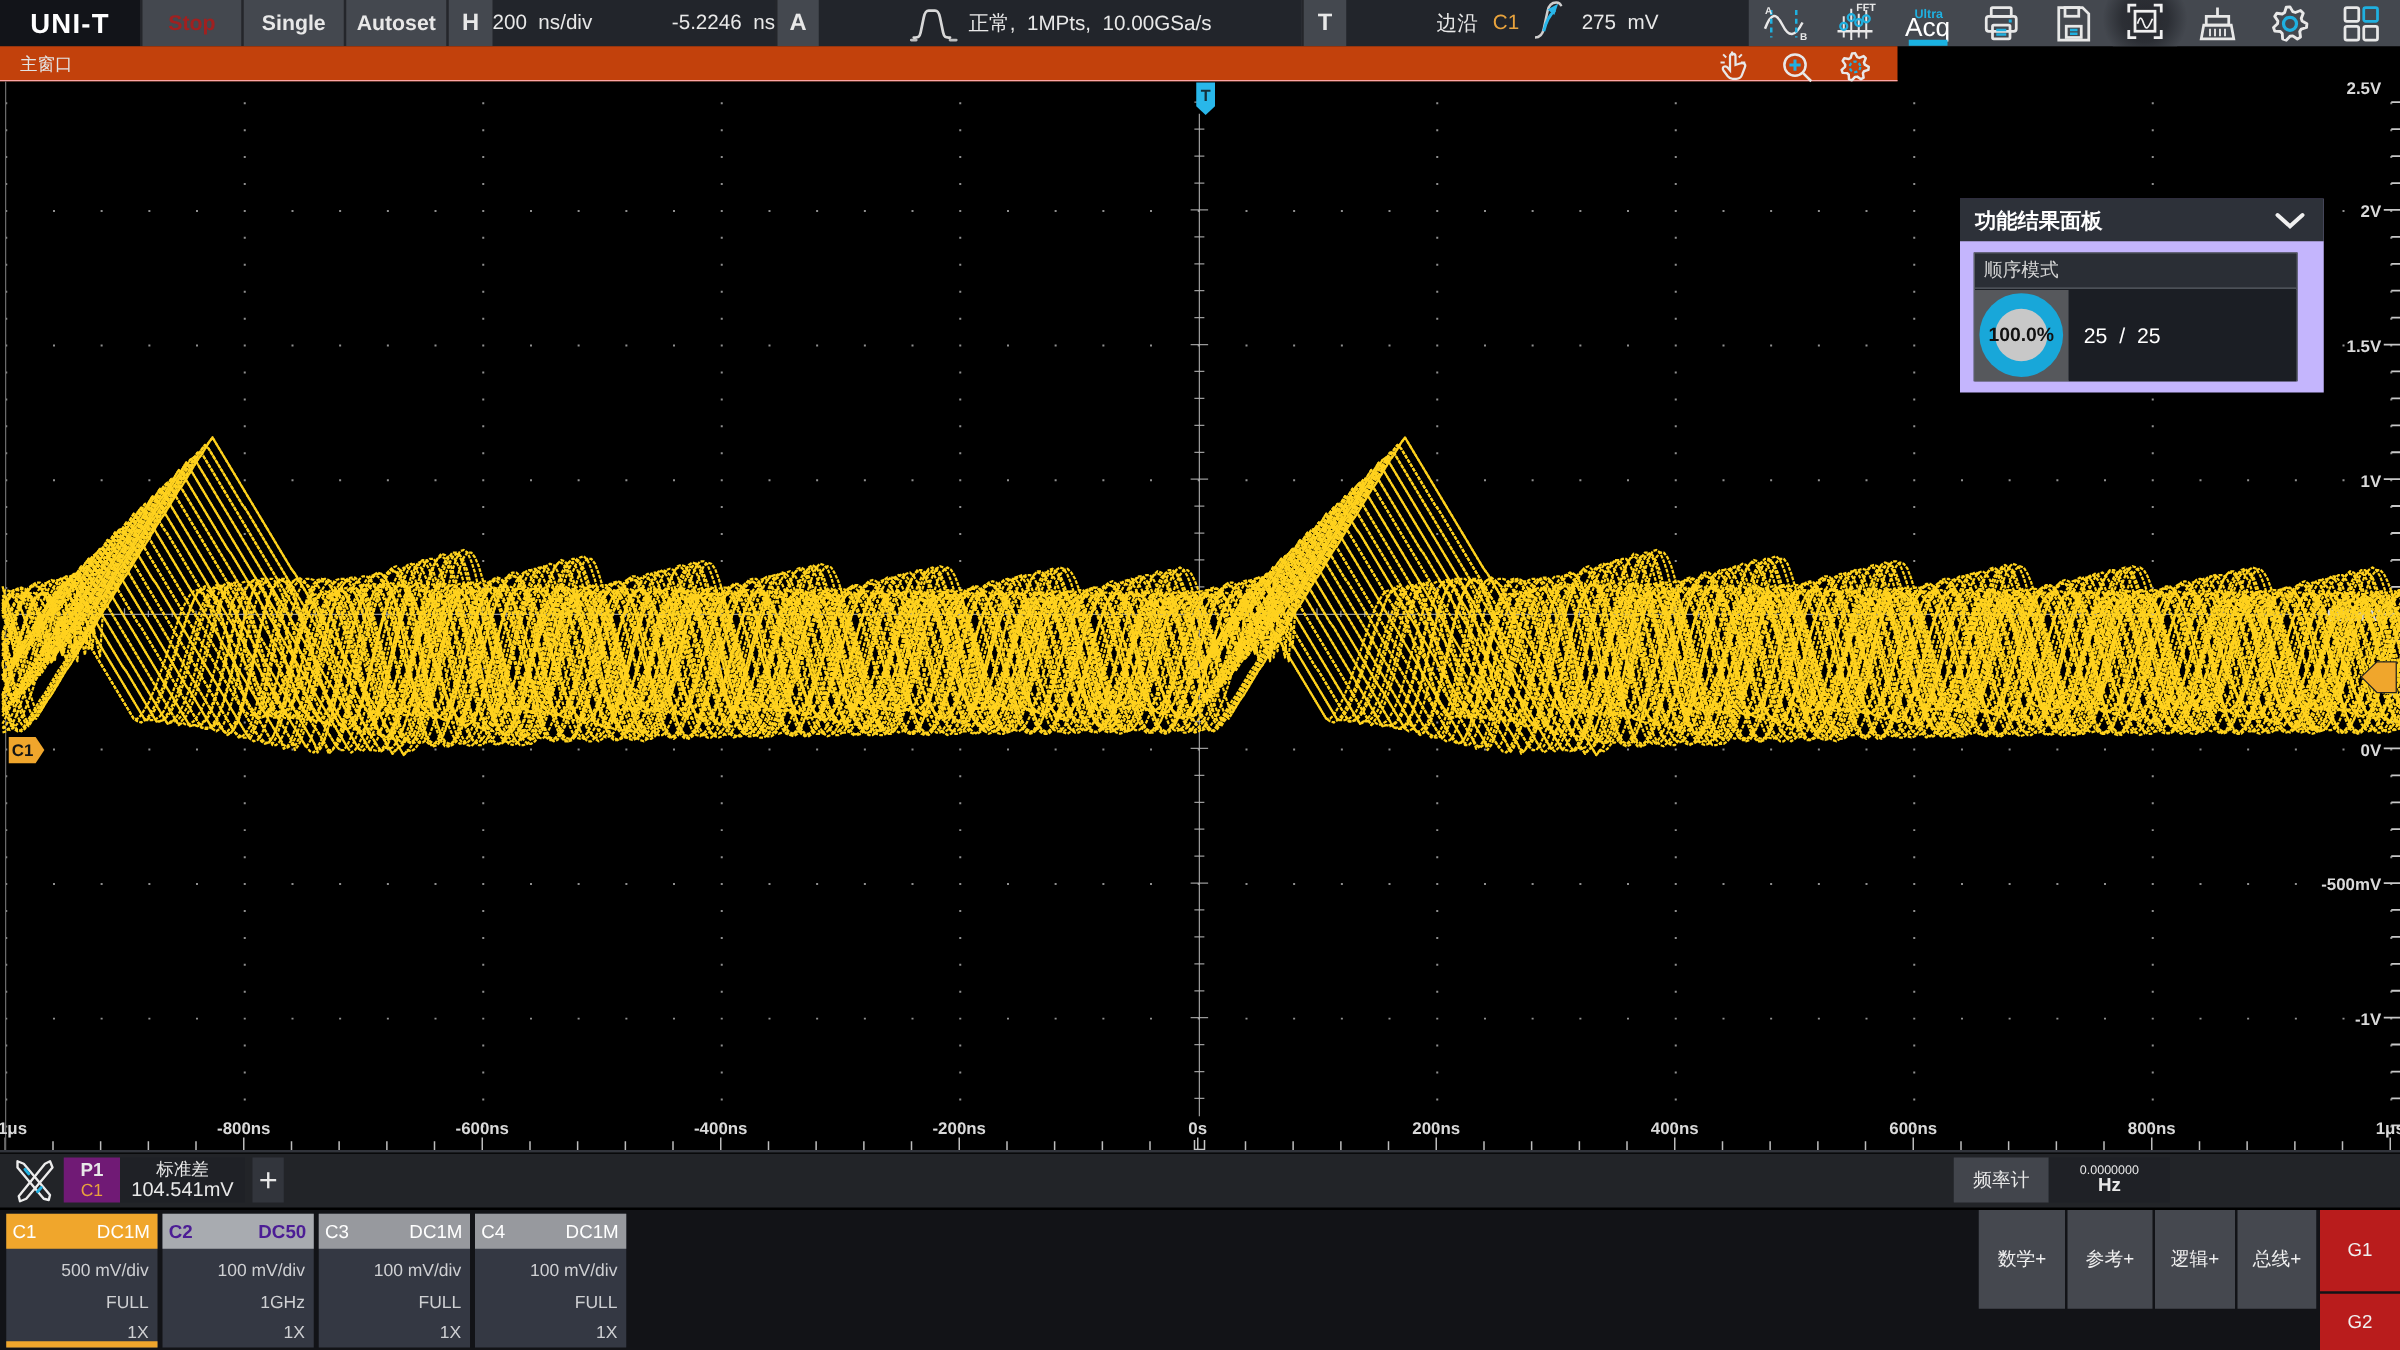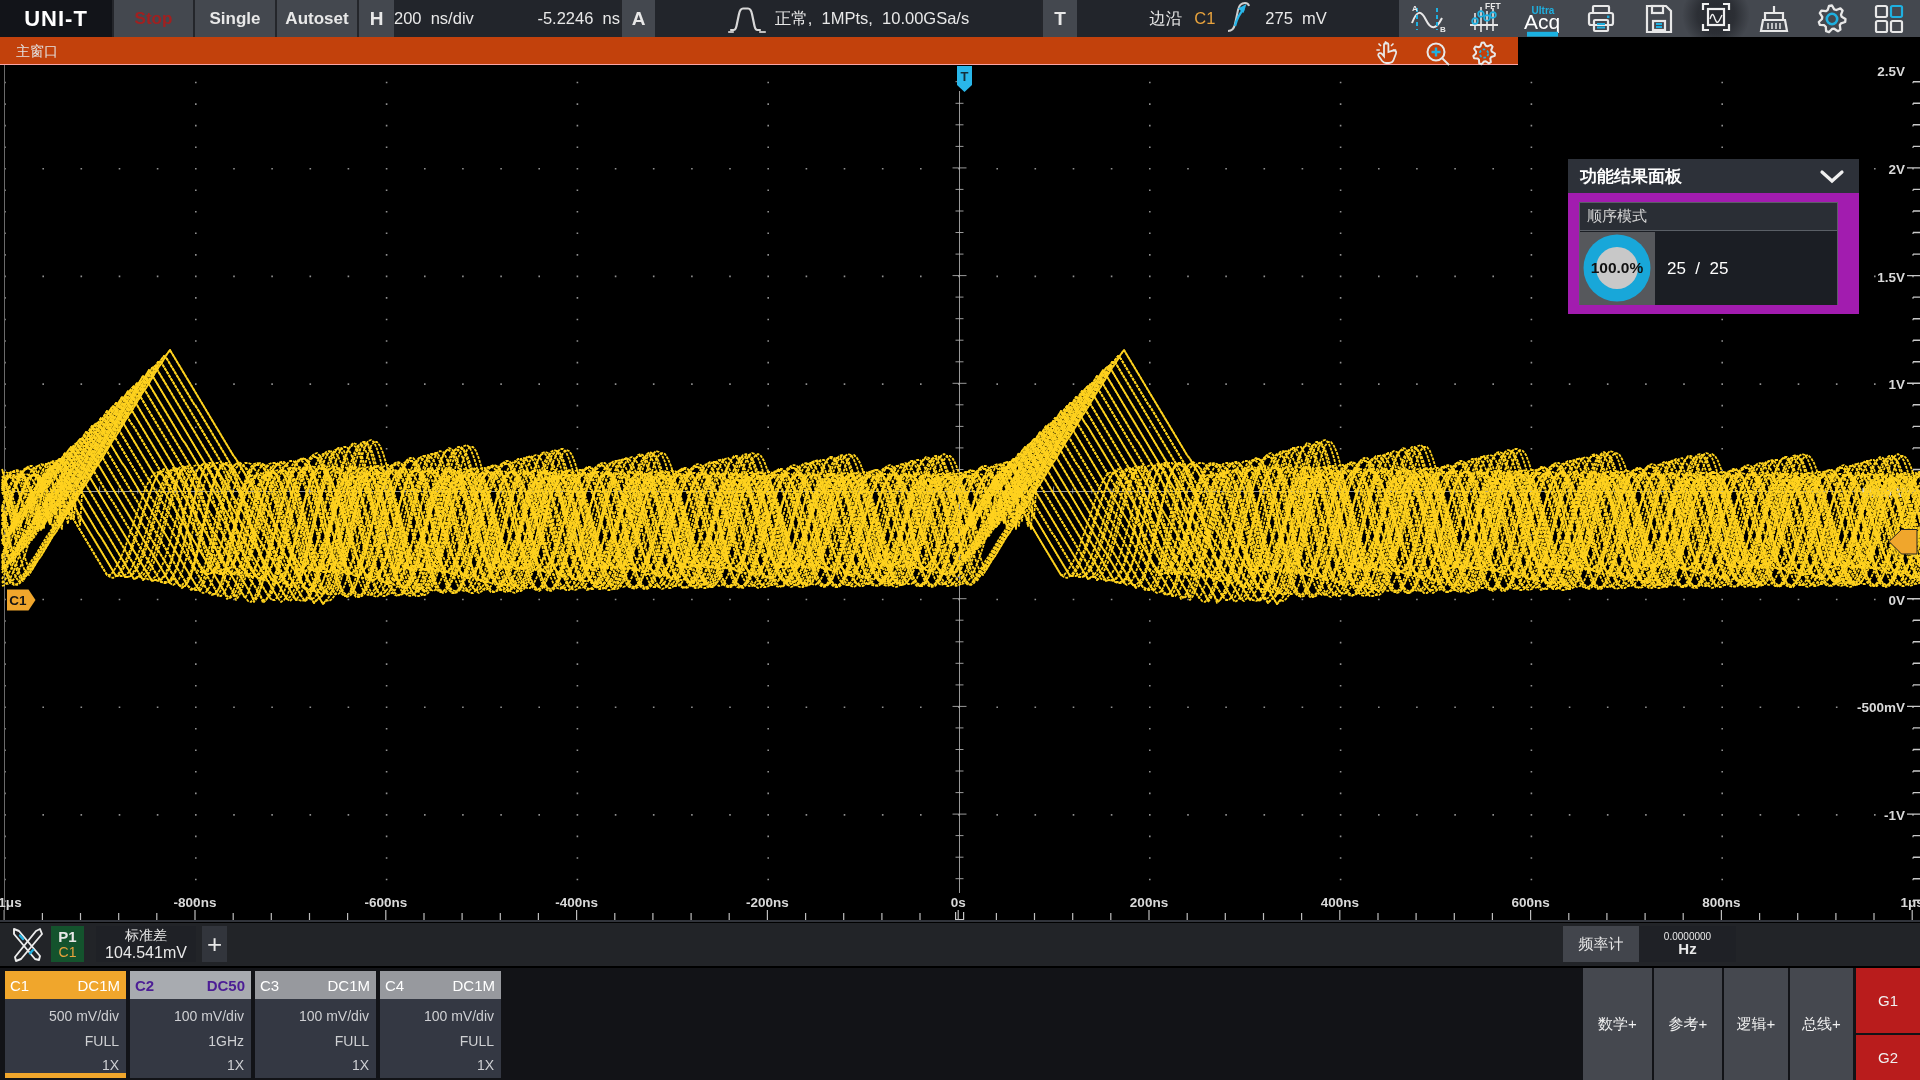--- a/index.html
+++ b/index.html
@@ -6,34 +6,34 @@
 #topbar {position:absolute;left:0;top:0;width:1920px;height:37px;background:#44484f;display:flex}
 #topbar .logo {width:112px;height:37px;background:#121419;display:flex;align-items:center;justify-content:center;
   font-weight:bold;font-size:22px;letter-spacing:1px;color:#fff}
 #topbar .btn {height:37px;display:flex;align-items:center;justify-content:center;font-weight:bold;
   font-size:17px;border-left:2px solid #24262b}
 #topbar .dk {background:#22252b;height:37px;display:flex;align-items:center;font-size:16.5px}
 #subbar {position:absolute;left:0;top:37px;width:1518px;height:28px;background:#c2410c;
   border-bottom:1px solid #fca5a5}
 #subbar .t {position:absolute;left:16px;top:6px;font-size:14px;color:#e3e3e3}
 #wave {position:absolute;left:0;top:65px}
-#panel {position:absolute;left:1568px;top:159px;width:291px;height:155px;background:#a21caf}
+#panel {position:absolute;left:1568px;top:159px;width:291px;height:155px;background:#c4b5fd}
 #panel .hd {height:34px;background:#2d3139;display:flex;align-items:center;padding-left:12px;
   font-size:17px;font-weight:bold;color:#fff;position:relative}
 #panel .inner {position:absolute;left:11px;top:43px;width:259px;height:103px;border:1px solid #5a5f66;background:#1b1e24}
 #panel .ihd {height:28px;background:#2a2e35;color:#d6d6d6;font-size:15px;display:flex;align-items:center;padding-left:7px;border-bottom:1px solid #5a5f66}
 #panel .cell-l {position:absolute;left:0;top:29px;width:75px;height:73px;background:#56585c}
 #panel .cell-r {position:absolute;left:75px;top:29px;right:0;height:73px;background:#1b1e24;display:flex;align-items:center;padding-left:12px;font-size:17px;color:#fff}
 #mbar {position:absolute;left:0;top:923px;width:1920px;height:43px;background:#222428}
 #mbar .box {position:absolute;display:flex;flex-direction:column;align-items:center;justify-content:center}
 #chbar {position:absolute;left:0;top:968px;width:1920px;height:112px;background:#121317}
 .ch {position:absolute;top:3px;width:121px;height:107px;background:#343843}
 .ch .h {height:28px;display:flex;align-items:center;justify-content:space-between;padding:0 6px 0 5px;font-size:15px}
 .ch .v {text-align:right;padding-right:7px;color:#cfd0d3;font-size:14px;line-height:24.5px;padding-top:5px}
-.rbtn {position:absolute;top:0;height:112px;background:#45484f;display:flex;align-items:center;justify-content:center;font-size:15px;color:#f0f0f0}
+.rbtn {position:absolute;top:0;height:79px;background:#45484f;display:flex;align-items:center;justify-content:center;font-size:15px;color:#f0f0f0}
 .gbtn {position:absolute;background:#b91c1c;display:flex;align-items:center;justify-content:center;font-size:15px;color:#f0f0f0}
 </style></head><body>
 
 <div id="topbar">
   <div class="logo">UNI-T</div>
   <div class="btn" style="width:81px;color:#a02020">Stop</div>
   <div class="btn" style="width:82px">Single</div>
   <div class="btn" style="width:82px">Autoset</div>
   <div class="btn" style="width:37px;font-size:19px">H</div>
   <div class="dk" style="width:226px;justify-content:space-between">
@@ -258,21 +258,21 @@
 
 <div style="position:absolute;left:0;top:919.5px;width:1920px;height:2px;background:#31343b"></div>
 <div id="mbar">
   <div style="position:absolute;left:8px;top:4px"><svg width="40" height="36" viewBox="0 0 40 36">
         <g fill="none" stroke="#ececec" stroke-width="1.9" stroke-linejoin="round" stroke-linecap="round">
           <path d="M6 2l5 2l21 25l-1 4l-4-1L6 7z"></path>
           <path d="M32 2l2 5L13 32l-5 2l-1-4L28 4z"></path>
           <path stroke="#1fb0e0" stroke-width="2.4" d="M12 8.5l3 3.6M25 23l-3 3.4"></path>
         </g>
       </svg></div>
-  <div class="box" style="left:51px;top:3px;width:33px;height:36px;background:#14532d">
+  <div class="box" style="left:51px;top:3px;width:45px;height:36px;background:#701a75">
      <div style="font-size:15px;font-weight:bold">P1</div>
      <div style="font-size:14px;color:#e8a33d;margin-top:-1px">C1</div>
   </div>
   <div class="box" style="left:96px;top:3px;width:100px;height:36px;background:#1f2126">
      <div style="font-size:14px">标准差</div>
      <div style="font-size:16px;font-weight:normal;margin-top:-1px">104.541mV</div>
   </div>
   <div class="box" style="left:202px;top:3px;width:25px;height:36px;background:#32353c;font-size:26px;font-weight:200">+</div>
   <div class="box" style="left:1563px;top:3px;width:76px;height:36px;background:#42454c;font-size:15px">频率计</div>
   <div class="box" style="left:1639px;top:3px;width:97px;height:36px;background:#1f2126">

